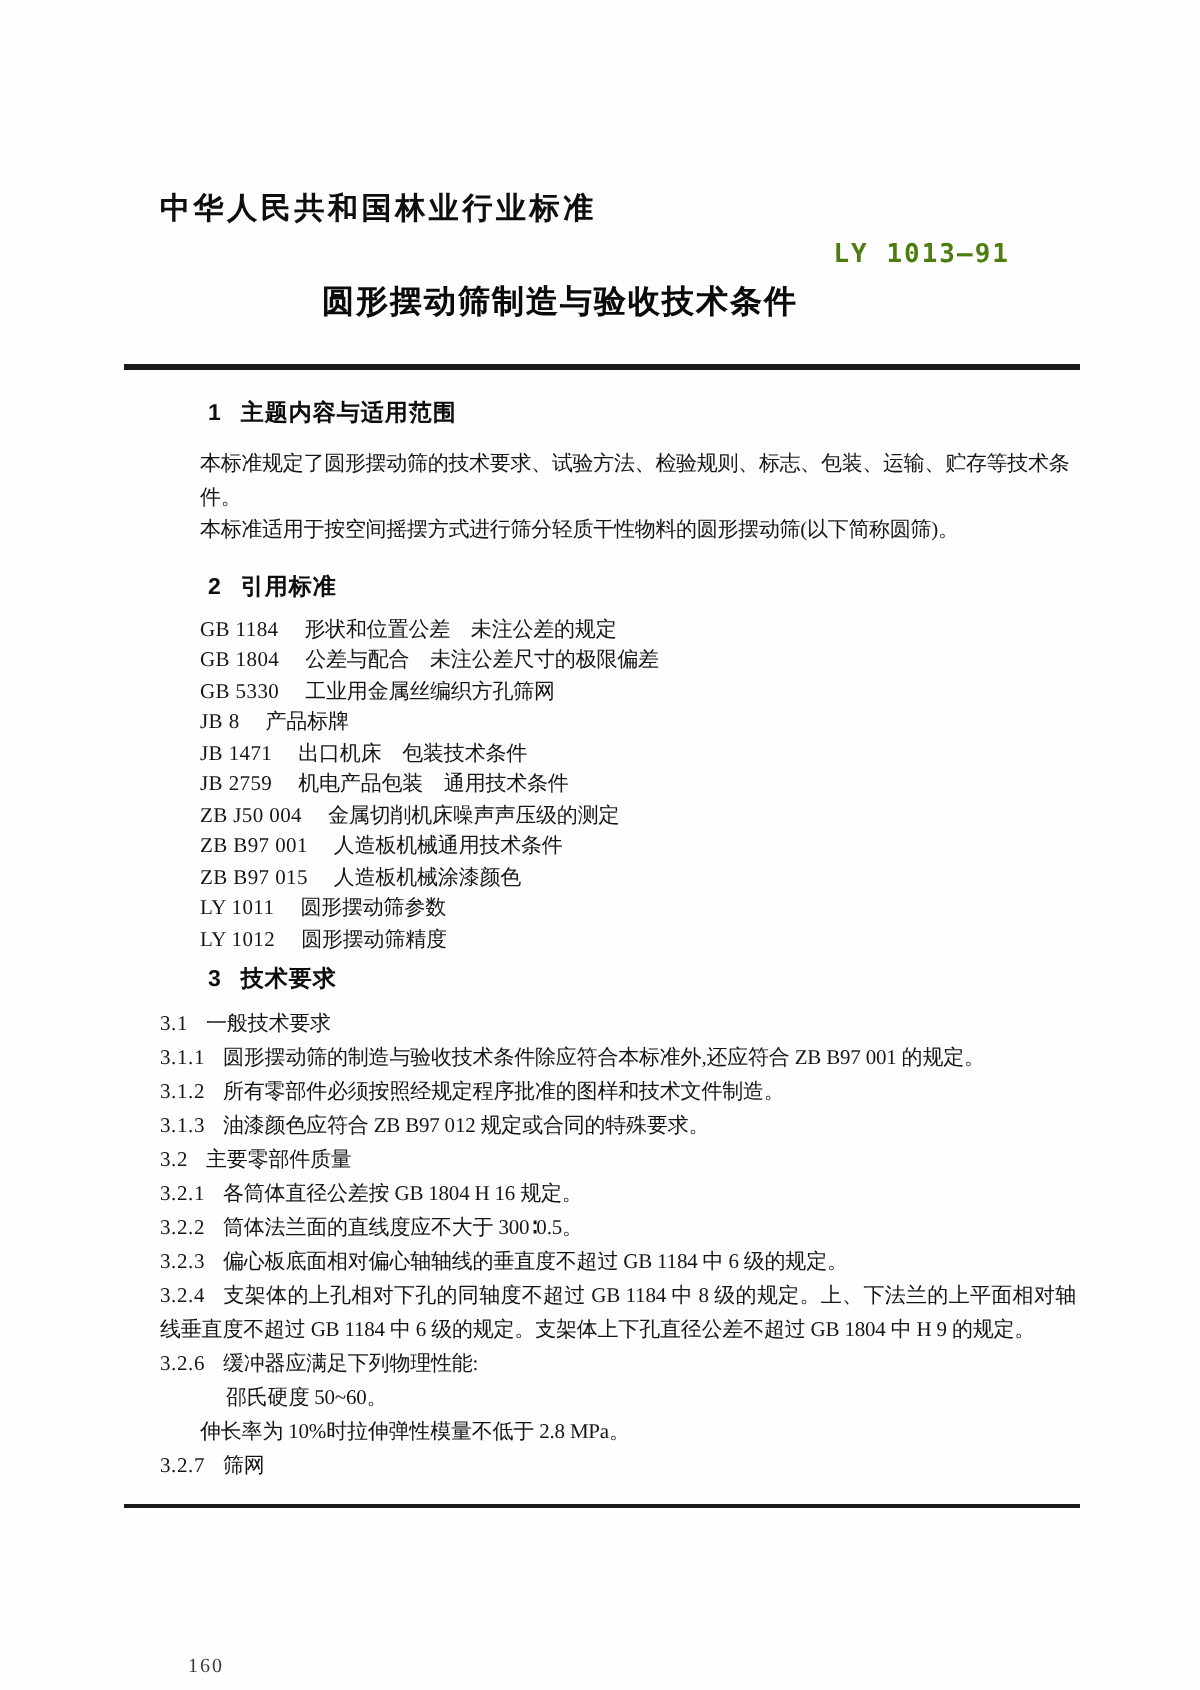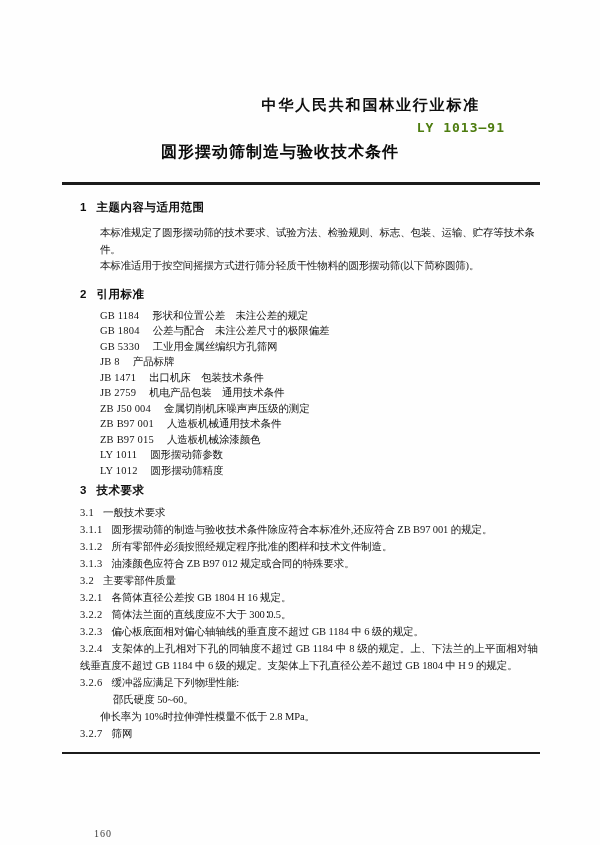--- a/index.html
+++ b/index.html
@@ -10,21 +10,21 @@
     overflow:hidden;
     font-family:"Liberation Serif", serif;
     color:#151515;
   }
   .content{
     padding:97px 62px 0 80px;
     font-size:10.5px;
     letter-spacing:-0.1px;
   }
   
-  .org-wrap{width:400px;text-align:right;}
+  .org-wrap{width:400px;text-align:left;}
   .org{
     font-family:"Liberation Sans", sans-serif;
     font-weight:bold;font-size:15px;letter-spacing:1.8px;
     color:#0e0e0e;line-height:16px;
   }
   .stdno-row{margin-top:7px;text-align:right;padding-right:33px;line-height:15px;}
   .stdno{
     font-family:"DejaVu Sans Mono", monospace;
     font-weight:bold;font-size:13px;letter-spacing:1px;color:#4d7c0f;
   }
@@ -34,21 +34,21 @@
     font-weight:bold;font-size:16px;letter-spacing:1px;
     color:#0a0a0a;line-height:20px;
   }
   .rule-top{
     margin:20px 0 0 -18px;width:478px;height:3px;background:#1b1b1b;
   }
   
   .sec-head{
     font-family:"Liberation Sans", sans-serif;
     font-weight:bold;font-size:11.5px;color:#0d0d0d;
-    line-height:14px;letter-spacing:0.5px;
+    line-height:14px;letter-spacing:0.5px;margin-left:24px;
   }
   .sec-head .num{margin-right:10px;letter-spacing:0;}
   .h1{margin-top:15px;}
   .h2{margin-top:12px;}
   .h3{margin-top:5px;}
   
   .paras{margin-top:11px;}
   .para{padding-left:20px;line-height:16.5px;letter-spacing:-0.15px;}
   
   .refs{margin-top:7px;}

